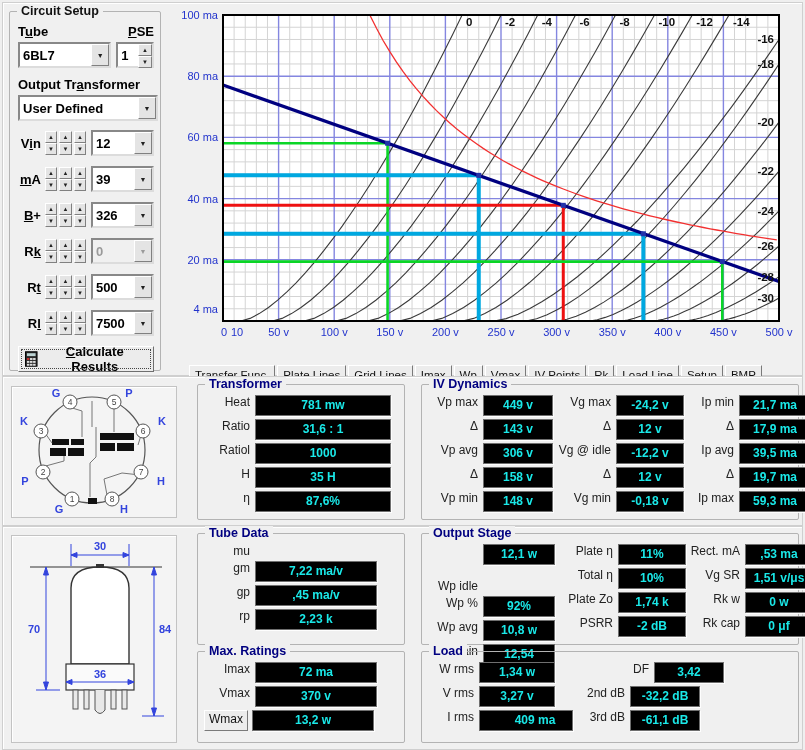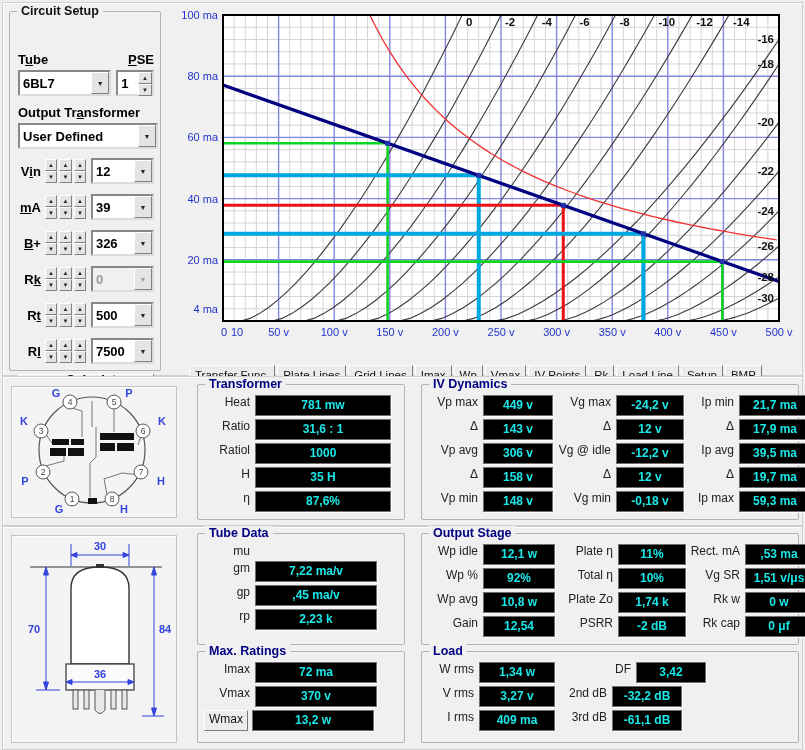--- a/index.html
+++ b/index.html
@@ -52,21 +52,21 @@
 <body>
 
 <div id="app">
 
   <div class="section" style="left:2px;top:2px;width:799px;height:372px;">
 
     <div class="group" id="g-circuit" style="left:6px;top:8px;width:150px;height:358px;">
       <div class="gtitle black">Circuit Setup</div>
       <div id="circuit-body" style="position:absolute;left:0;top:0;right:0;bottom:0;">
   <div style="position:absolute;left:8px;top:12px;right:6px;">
-    <div style="display:flex;justify-content:space-between;margin-top:28px;">
+    <div style="display:flex;justify-content:space-between;">
       <span class="cs-label">T<u>u</u>be</span>
       <span class="cs-label"><u>P</u>SE</span>
     </div>
     <div style="display:flex;gap:5px;margin-top:3px;">
       <div class="combo" style="width:95px">
        <div class="cval">6BL7</div>
        <div class="carrow">▼</div>
      </div>
       <div class="combo" style="width:36px">
         <div class="cval">1</div>
@@ -616,21 +616,21 @@
             </div>
           </div>
         </div>
     </div>
 
     <div class="group" style="left:418px;top:6px;width:376px;height:110px;">
       <div class="gtitle">Output Stage</div>
       <div class="cols">
           <div class="pcol">
             <div class="prow">
-              <div class="vlabel" style="width: 50px;">Wp idle</div>
+              <div class="vlabel" style="width: 50px; margin-top: 35px;">Wp idle</div>
               <div class="vbox" style="width: 70px;">12,1 w</div>
             </div>
             <div class="prow">
               <div class="vlabel" style="width: 50px;">Wp %</div>
               <div class="vbox" style="width: 70px;">92%</div>
             </div>
             <div class="prow">
               <div class="vlabel" style="width: 50px;">Wp avg</div>
               <div class="vbox" style="width: 70px;">10,8 w</div>
             </div>
@@ -705,21 +705,21 @@
             <div class="prow">
               <div class="vlabel" style="width: 46px;">W rms</div>
               <div class="vbox" style="width: 74px;">1,34 w</div>
             </div>
             <div class="prow">
               <div class="vlabel" style="width: 46px;">V rms</div>
               <div class="vbox" style="width: 74px;">3,27 v</div>
             </div>
             <div class="prow">
               <div class="vlabel" style="width: 46px;">I rms</div>
-              <div class="vbox" style="width: 74px;">409 ma</div>
+              <div class="vbox" style="width: 74px; padding-left: 18px;">409 ma</div>
             </div>
           </div>
           <div class="pcol">
             <div class="prow">
               <div class="vlabel" style="width: 50px; padding-left: 24px;">DF</div>
               <div class="vbox" style="width: 68px;">3,42</div>
             </div>
             <div class="prow">
               <div class="vlabel" style="width: 50px;">2nd dB</div>
               <div class="vbox" style="width: 68px;">-32,2 dB</div>

